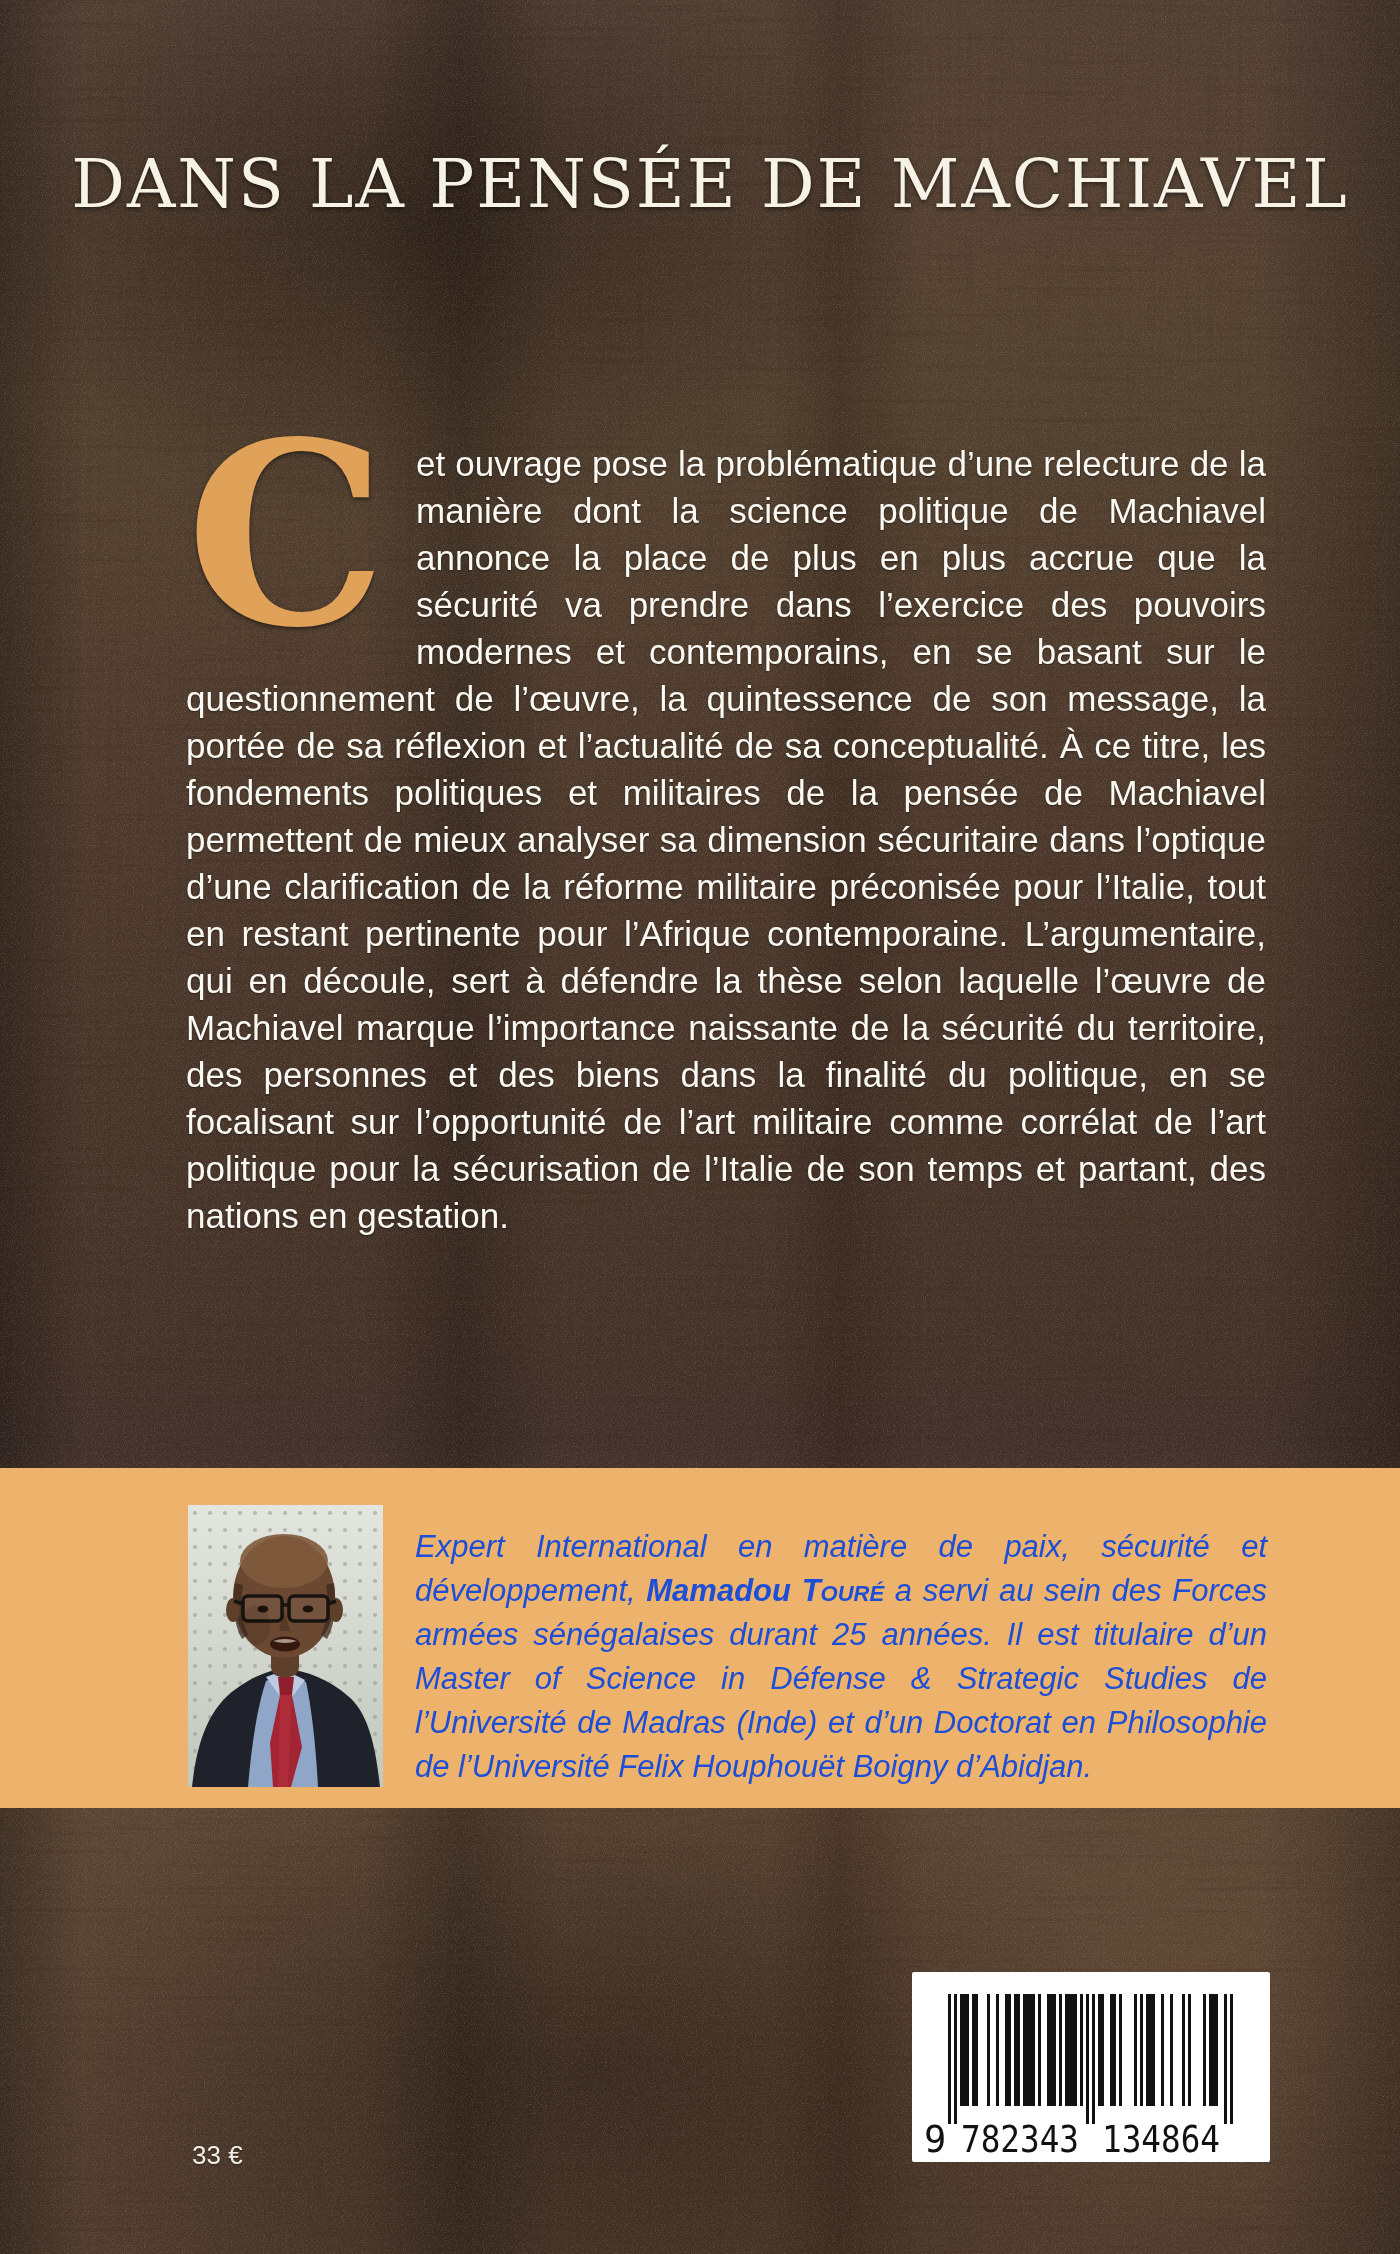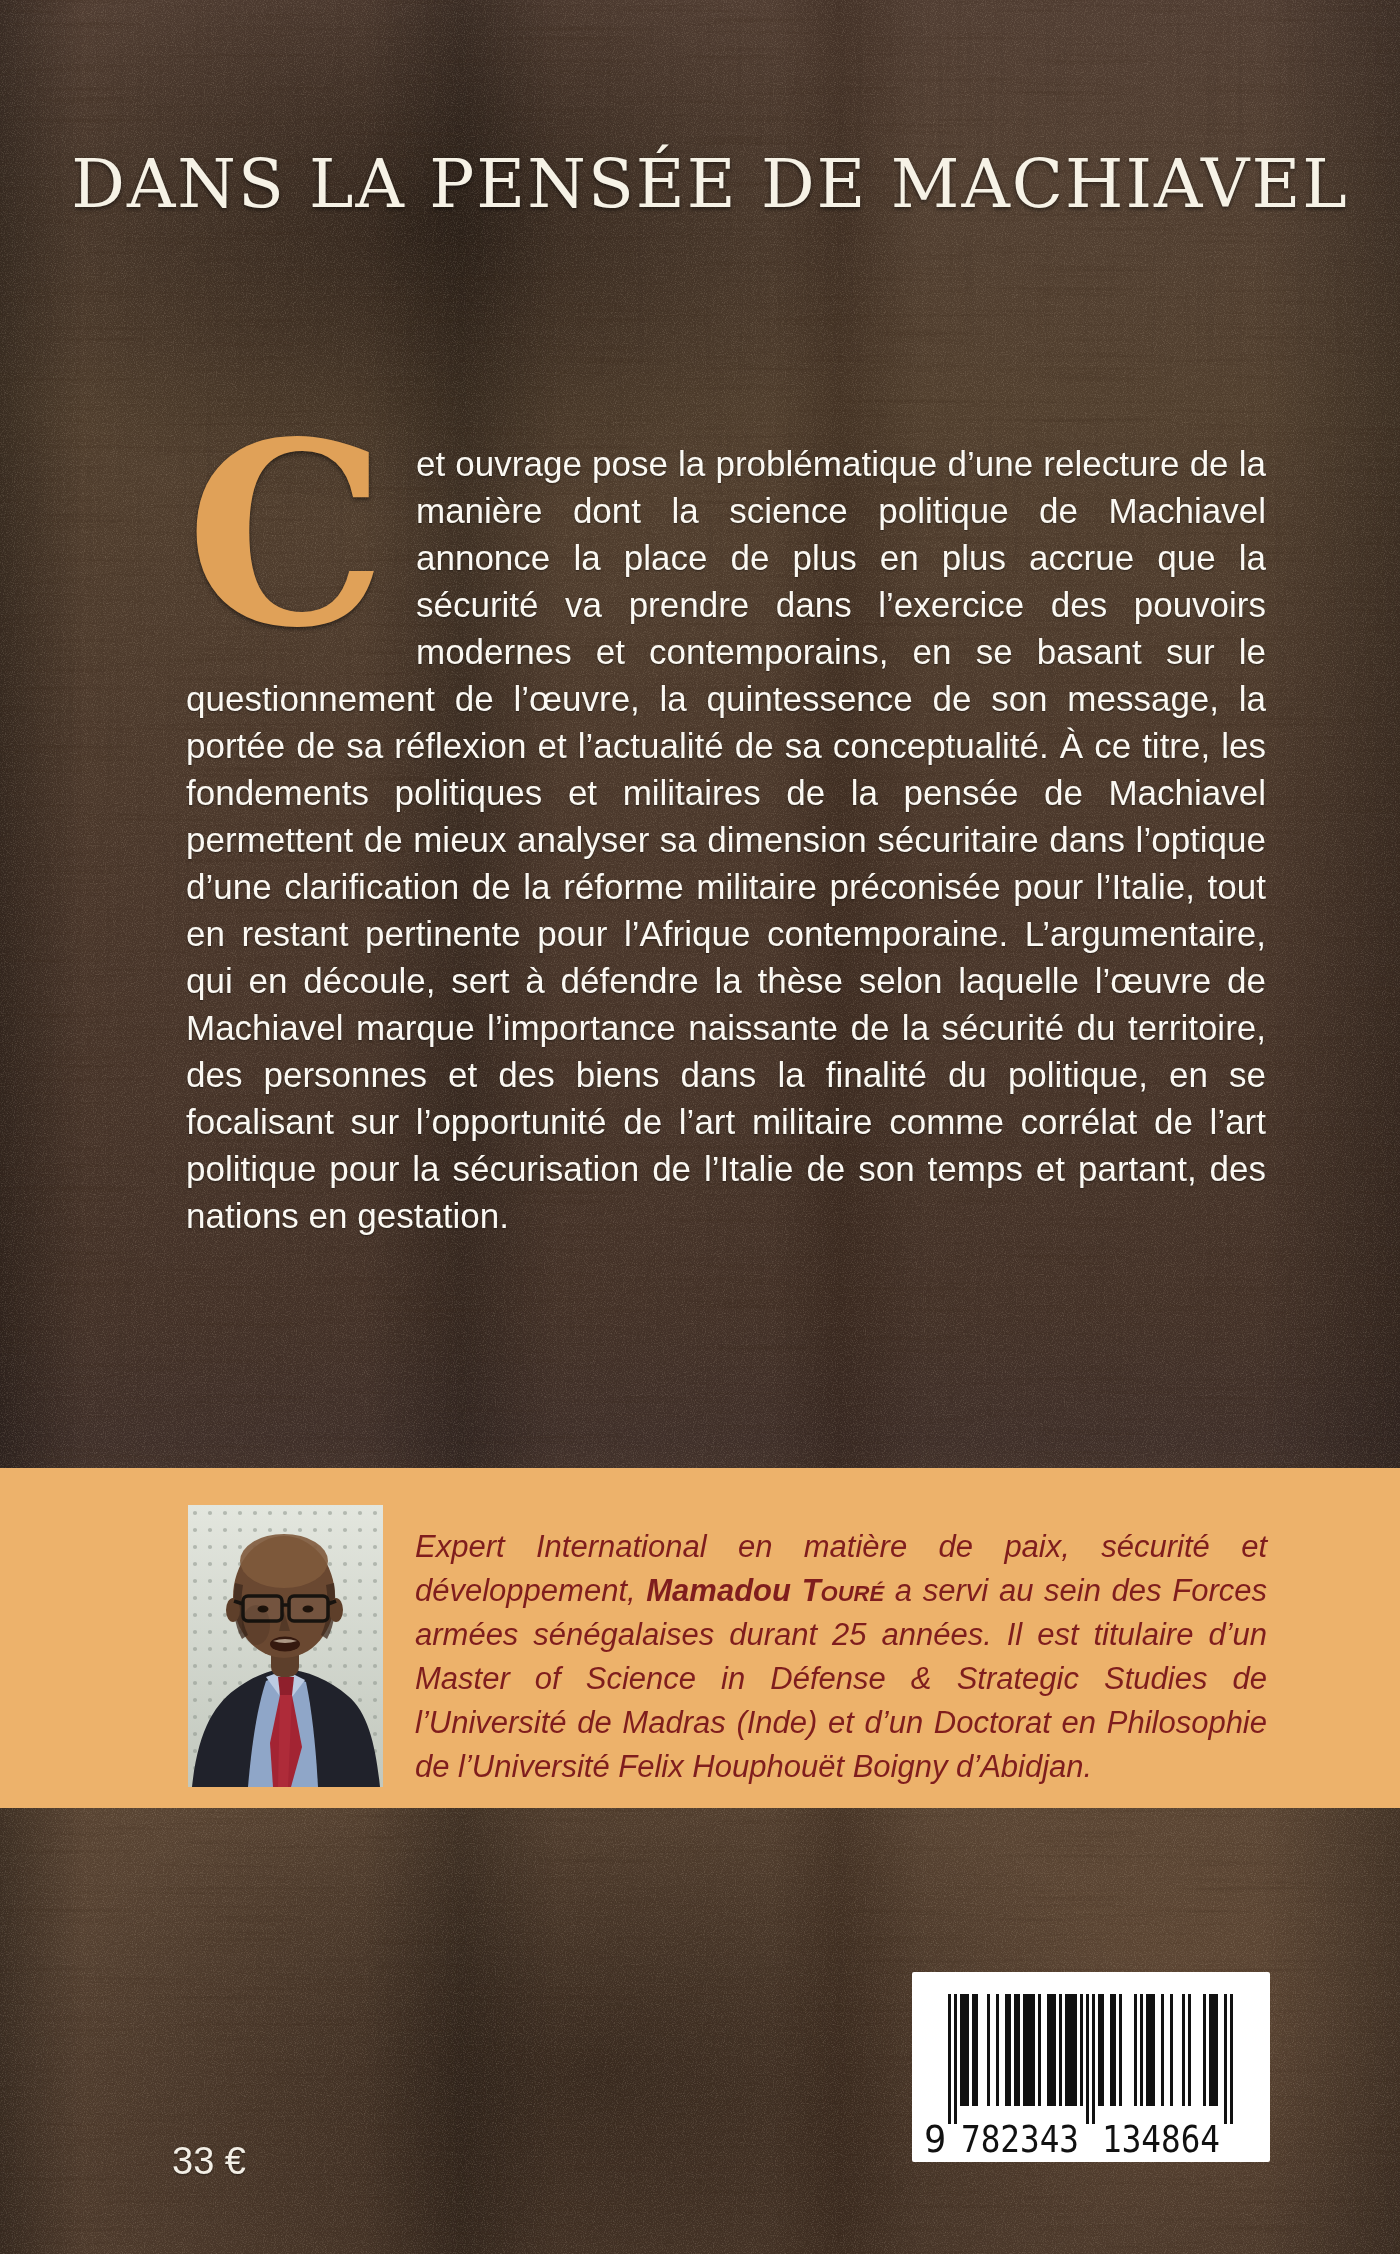--- a/index.html
+++ b/index.html
@@ -40,30 +40,30 @@
     font-family:"DejaVu Serif",serif;font-weight:700;
     font-size:252px;line-height:176px;color:#e0a158;text-align:left;
     text-shadow:0 2px 4px rgba(0,0,0,.5);
   }
 
   
   .author-band{left:0;top:1468px;width:1400px;height:340px;background:#edb26b;}
   .photo{position:absolute;left:188px;top:37px;width:195px;height:282px;display:block;}
   .bio{
     position:absolute;left:415px;top:26px;width:852px;
-    font-style:italic;color:#7f1d1d;font-size:31px;line-height:44px;
+    font-style:italic;color:#1d4ed8;font-size:31px;line-height:44px;
     text-align:justify;
   }
   .bio .author-name{font-weight:700;font-style:italic;}
   .bio .sc{font-variant:small-caps;}
 
   
   .credit{left:186px;top:2028px;color:#f3efe6;font-size:29px;text-shadow:0 1px 2px rgba(0,0,0,.45);}
   .isbn{left:186px;top:2096px;color:#f3efe6;font-size:31px;text-shadow:0 1px 2px rgba(0,0,0,.45);}
-  .price{left:172px;top:2140px;color:#f3efe6;font-size:38px;text-shadow:0 1px 2px rgba(0,0,0,.45);}
+  .price{left:192px;top:2140px;color:#f3efe6;font-size:26px;text-shadow:0 1px 2px rgba(0,0,0,.45);}
 
   
   .barcode-box{left:912px;top:1972px;width:358px;height:190px;background:#ffffff;border-radius:2px;}
   .barcode-box svg{display:block;}
 </style>
 </head>
 <body>
 
 <div class="cover">
 

